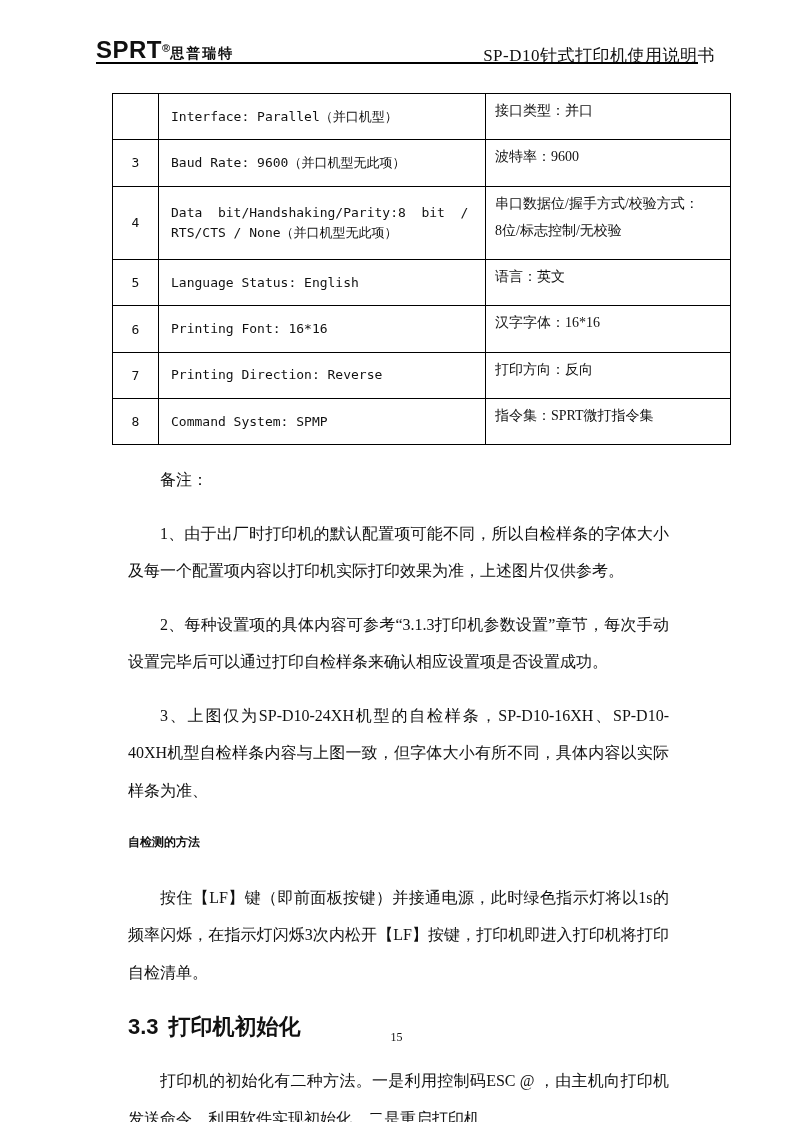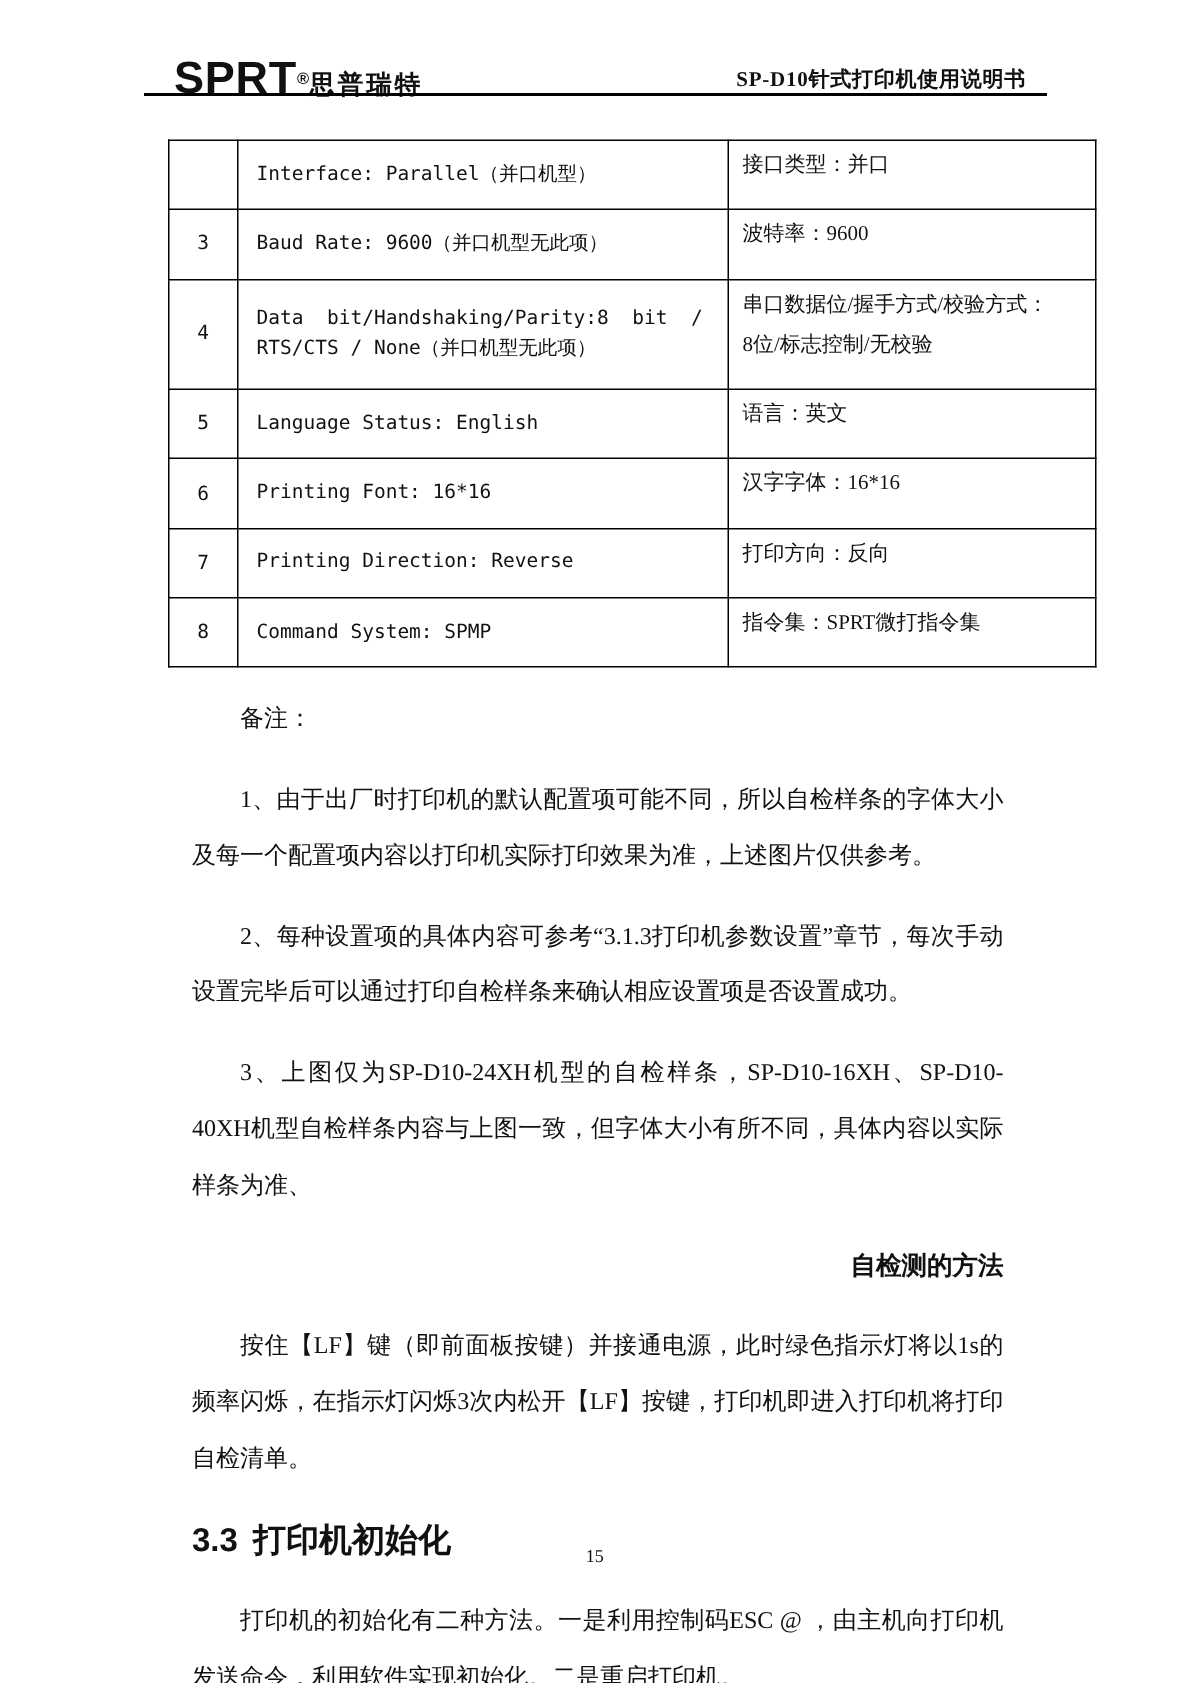--- a/index.html
+++ b/index.html
@@ -4,24 +4,24 @@
 <style>
   html, body { margin:0; padding:0; background:#ffffff; }
   .page {
     position:relative; width:793px; height:1122px;
     background:#ffffff; overflow:hidden; color:#111;
     font-family:"Liberation Serif","DejaVu Serif",serif;
   }
 
   
   .header-left { position:absolute; left:96px; top:36px; white-space:nowrap; }
-  .brand-en { font-family:"Liberation Sans","DejaVu Sans",sans-serif; font-weight:bold; font-size:30px; letter-spacing:0.5px;margin-left:20px; }
+  .brand-en { font-family:"Liberation Sans","DejaVu Sans",sans-serif; font-weight:bold; font-size:24px; letter-spacing:0.5px; }
   .brand-reg { font-family:"Liberation Sans",sans-serif; font-weight:bold; font-size:11px; vertical-align:super; }
-  .brand-cn { font-weight:bold; font-size:17px; letter-spacing:2px; }
-  .doc-title { position:absolute; right:109px; top:44px; font-weight:bold; font-size:14px; letter-spacing:0.5px; }
+  .brand-cn { font-weight:bold; font-size:14px; letter-spacing:2px; }
+  .doc-title { position:absolute; right:78px; top:44px; font-weight:normal; font-size:17px; letter-spacing:0.5px; }
   .header-rule { position:absolute; left:96px; width:602px; top:62px; height:2px; background:#000; }
 
   
   .content { position:absolute; left:112px; top:93px; width:573px; }
 
   
   table.config { border-collapse:collapse; width:573px; table-layout:fixed; }
   table.config td { border:1px solid #000; vertical-align:middle; overflow:hidden; }
   td.c-num { width:43px; text-align:center; font-family:"DejaVu Sans Mono","Liberation Mono",monospace; font-size:13px; }
   td.c-en  { width:301px; padding:3px 13px 3px 12px; font-family:"DejaVu Sans Mono","Liberation Mono",monospace; font-size:13px; line-height:1.55; white-space:pre-wrap; }
@@ -30,22 +30,22 @@
   tr.rh-2 { height:38px; }
   tr.rh-3 { height:64px; }
   tr.rh-4 { height:38px; }
   tr.rh-5, tr.rh-6, tr.rh-7 { height:37px; }
 
   
   .body-text { margin-top:10px; font-size:16px; line-height:37.5px; text-align:justify; }
   .body-text p { margin:16px; }
   .indent { text-indent:2em; }
   .sub-heading {
-    font-family:Liberation Sans, sans-serif;
-    font-weight:bold; font-size:17px; line-height:37.5px; text-align:right;
+    font-family:Liberation Mono, monospace;
+    font-weight:bold; font-size:12px; line-height:37.5px; text-align:left;
   }
   .chapter-heading {
     font-family:"Liberation Sans","DejaVu Sans",sans-serif;
     font-weight:bold; font-size:22px; line-height:39px; text-align:left;
   }
   .chapter-heading .chap-num { margin-right:10px; }
 
   
   .page-number {
     position:absolute; left:0; right:0; top:1030px; text-align:center;

